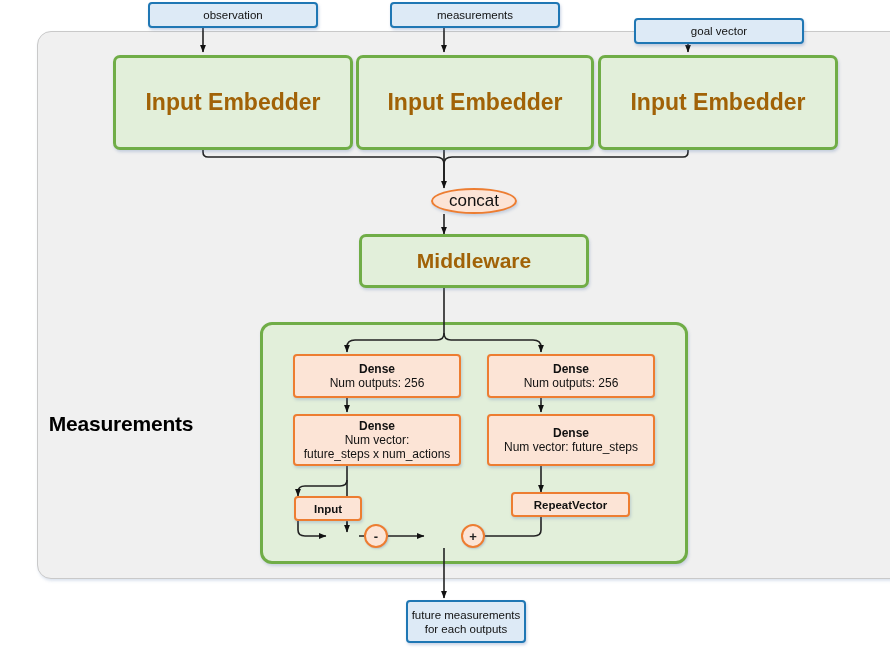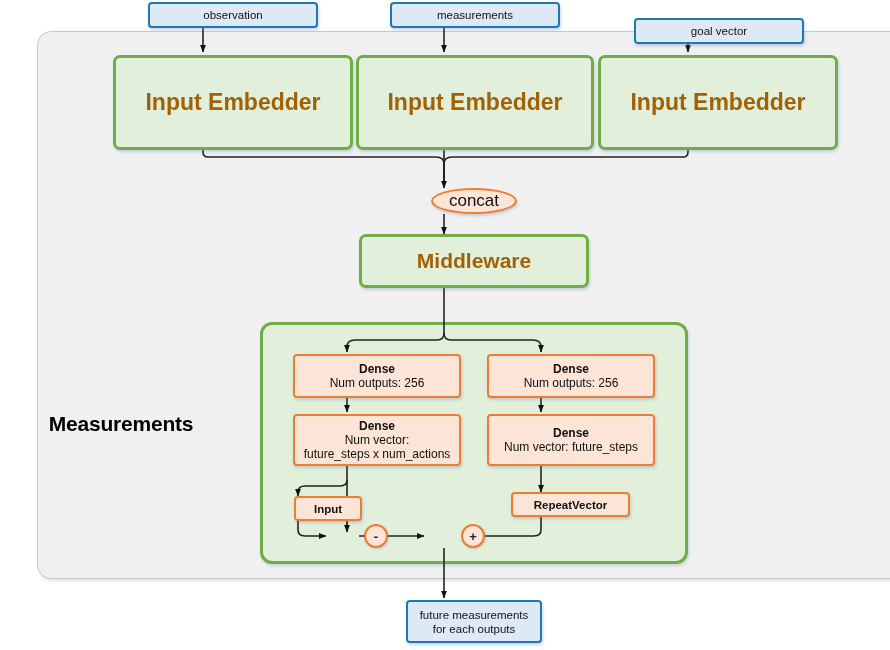--- a/index.html
+++ b/index.html
@@ -239,18 +239,18 @@
     <span>RepeatVector</span>
   </div>
 
   <div class="node op-circle" style="left:334px; top:524px; width:24px; height:24px;">
     <span>-</span>
   </div>
   <div class="node op-circle" style="left:431px; top:524px; width:24px; height:24px;">
     <span>+</span>
   </div>
 
-  <div class="node io-box" style="left:376px; top:600px; width:136px; height:43px;">
+  <div class="node io-box" style="left:376px; top:600px; width:120px; height:43px;">
     <span>future measurements</span>
     <span>for each outputs</span>
   </div>
 
 </div>
 
 </body></html>

